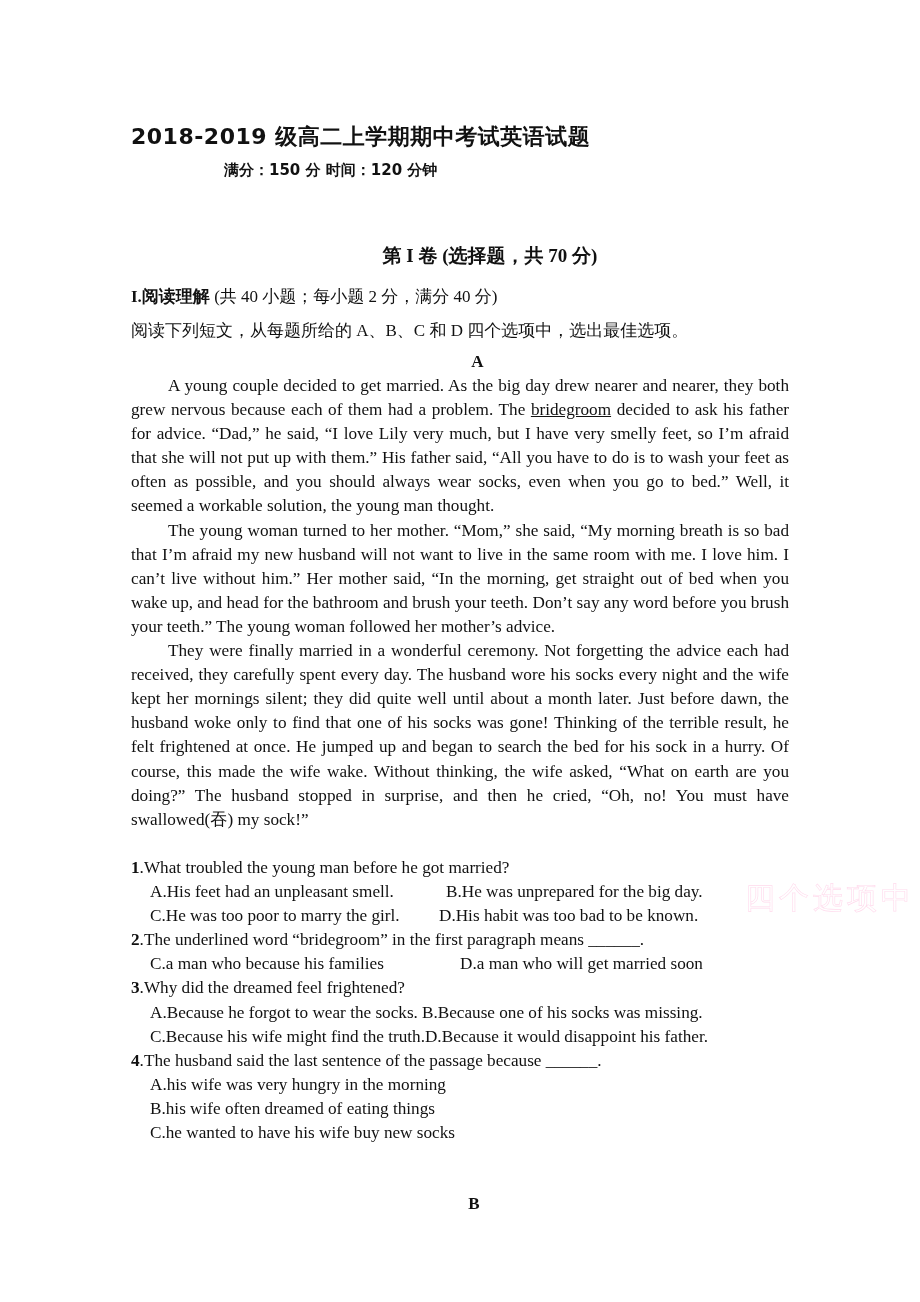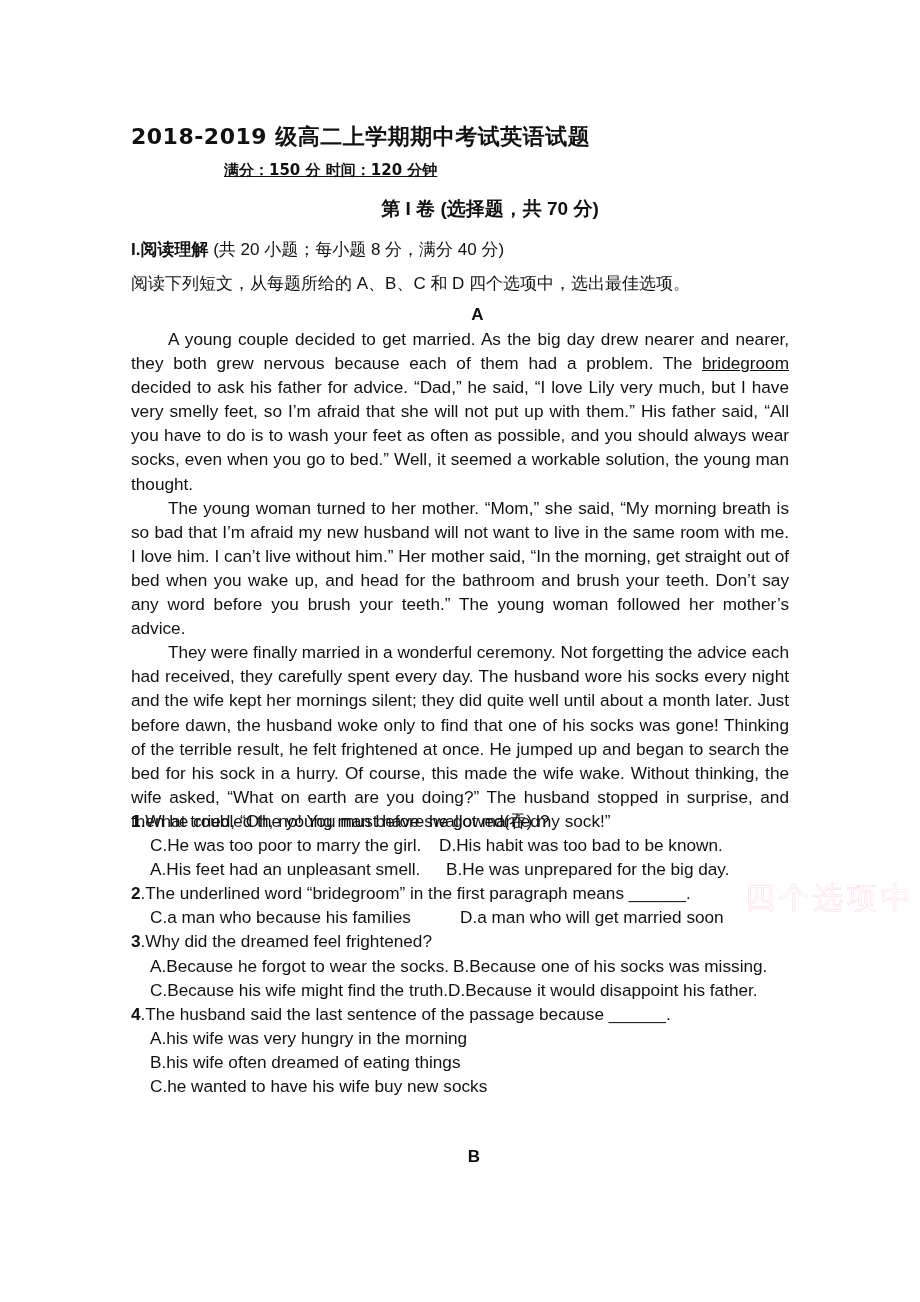--- a/index.html
+++ b/index.html
@@ -1,22 +1,22 @@
 <!DOCTYPE html>
 <html><head>
   <meta charset="utf-8">
   <style>
     html, body { margin: 0; padding: 0; background: #ffffff; }
     body { width: 920px; height: 1302px; position: relative; overflow: hidden; color: #111; }
     .page { position: absolute; left: 0; top: 0; width: 920px; height: 1017px; }
-    .serif { font-family: Liberation Sans, sans-serif; }
+    .serif { font-family: Liberation Serif, serif; margin-top: 47px; }
     .sans { font-family: "DejaVu Sans", "Liberation Sans", sans-serif; }
 
     .title { position: absolute; left: 131px; top: 122px; font-size: 22px; font-weight: bold; letter-spacing: 0.5px; white-space: nowrap; }
-    .subtitle { position: absolute; left: 224px; top: 161px; font-size: 15px; font-weight: bold; white-space: nowrap; text-decoration: underline; }
+    .subtitle { position: absolute; left: 224px; top: 161px; font-size: 15px; font-weight: bold; white-space: nowrap; }
     .volume { position: absolute; left: 0; width: 920px; top: 196px; text-align: center; font-size: 19px; font-weight: bold; padding-left: 60px; box-sizing: border-box; }
 
     .section-head { position: absolute; left: 131px; top: 238px; font-size: 17px; white-space: nowrap; }
     .section-head b { font-weight: bold; }
     .instruction { position: absolute; left: 131px; top: 272px; font-size: 17px; white-space: nowrap; }
     .passage-letter { position: absolute; left: 0; width: 920px; top: 305px; text-align: center; font-size: 17px; font-weight: bold; padding-left: 35px; box-sizing: border-box; }
 
     .passage { position: absolute; left: 131px; top: 327px; width: 658px; font-size: 17.2px; line-height: 24.1px; text-align: justify; }
     .passage p { margin: 0; text-indent: 37px; }
     .u { text-decoration: underline; }
@@ -35,42 +35,42 @@
 </head>
 <body>
 
 <div class="page">
 
   <div class="title sans">2018-2019 级高二上学期期中考试英语试题</div>
   <div class="subtitle sans">满分：150 分  时间：120 分钟</div>
   <div class="volume serif">第 I 卷 (选择题，共 70 分)</div>
 
   <div class="section-head serif">
-    <b>I.阅读理解</b><span> (共 20 小题；每小题 8 分，满分 40 分)</span>
+    <b>I.阅读理解</b><span> (共 40 小题；每小题 2 分，满分 40 分)</span>
   </div>
   <div class="instruction serif">阅读下列短文，从每题所给的 A、B、C 和 D 四个选项中，选出最佳选项。</div>
 
   <div class="passage-letter serif">A</div>
 
   <div class="passage serif">
     <p><span>A young couple decided to get married. As the big day drew nearer and nearer, they both grew nervous because each of them had a problem. The </span><span class="u">bridegroom</span><span> decided to ask his father for advice. “Dad,” he said, “I love Lily very much, but I have very smelly feet, so I’m afraid that she will not put up with them.” His father said, “All you have to do is to wash your feet as often as possible, and you should always wear socks, even when you go to bed.” Well, it seemed a workable solution, the young man thought.</span></p>
     <p>The young woman turned to her mother. “Mom,” she said, “My morning breath is so bad that I’m afraid my new husband will not want to live in the same room with me. I love him. I can’t live without him.” Her mother said, “In the morning, get straight out of bed when you wake up, and head for the bathroom and brush your teeth. Don’t say any word before you brush your teeth.” The young woman followed her mother’s advice.</p>
     <p>They were finally married in a wonderful ceremony. Not forgetting the advice each had received, they carefully spent every day. The husband wore his socks every night and the wife kept her mornings silent; they did quite well until about a month later. Just before dawn, the husband woke only to find that one of his socks was gone! Thinking of the terrible result, he felt frightened at once. He jumped up and began to search the bed for his sock in a hurry. Of course, this made the wife wake. Without thinking, the wife asked, “What on earth are you doing?” The husband stopped in surprise, and then he cried, “Oh, no! You must have swallowed(吞) my sock!”</p>
   </div>
 
   <div class="questions serif">
 
     <div class="q"><span class="num">1</span><span>.What troubled the young man before he got married?</span></div>
     <div class="opt-row">
+      <span class="c1" style="width:296px">A.His feet had an unpleasant smell.</span>
+      <span>B.He was unprepared for the big day.</span>
+    </div>
+    <div class="opt-row">
       <span class="c1" style="width:289px">C.He was too poor to marry the girl.</span>
       <span>D.His habit was too bad to be known.</span>
-    </div>
-    <div class="opt-row">
-      <span class="c1" style="width:296px">A.His feet had an unpleasant smell.</span>
-      <span>B.He was unprepared for the big day.</span>
     </div>
 
     <div class="q"><span class="num">2</span><span>.The underlined word “bridegroom” in the first paragraph means ______.</span></div>
     <div class="opt-row">
       <span class="c1" style="width:310px">C.a man who because his families</span>
       <span>D.a man who will get married soon</span>
     </div>
 
     <div class="q"><span class="num">3</span><span>.Why did the dreamed feel frightened?</span></div>
     <div class="opt-row">

